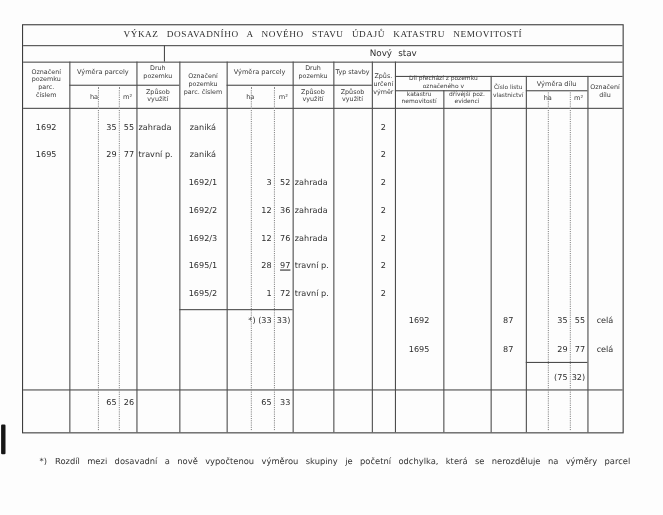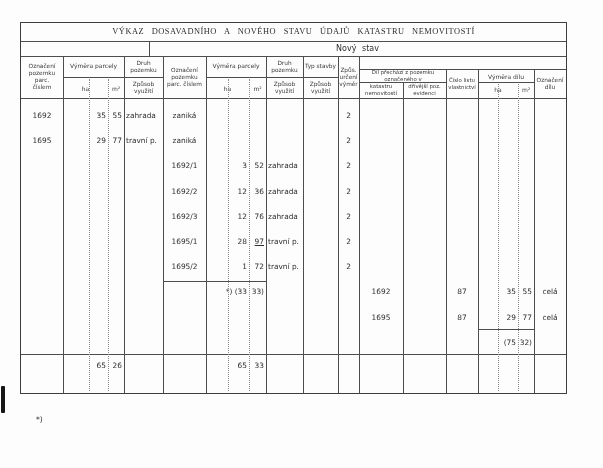--- a/index.html
+++ b/index.html
@@ -354,16 +354,17 @@
         <div class="gd" style="left: 207px; top: 56px; height: 312px;"></div>
         <div class="gd" style="left: 228px; top: 56px; height: 312px;"></div>
         <div class="gd" style="left: 477px; top: 61px; height: 307px;"></div>
         <div class="gd" style="left: 497px; top: 61px; height: 307px;"></div>
       </div>
   </div>
 
   <div class="footnote">
     <span class="fn-marker">*)</span>
     <span class="fn-text">
+      <span class="fn-l1" style="display:block;">Rozdíl mezi dosavadní a nově vypočtenou výměrou skupiny je početní odchylka, která se nerozděluje na výměry parcel</span>
     </span>
   </div>
 
 </div>
 
 </body></html>

